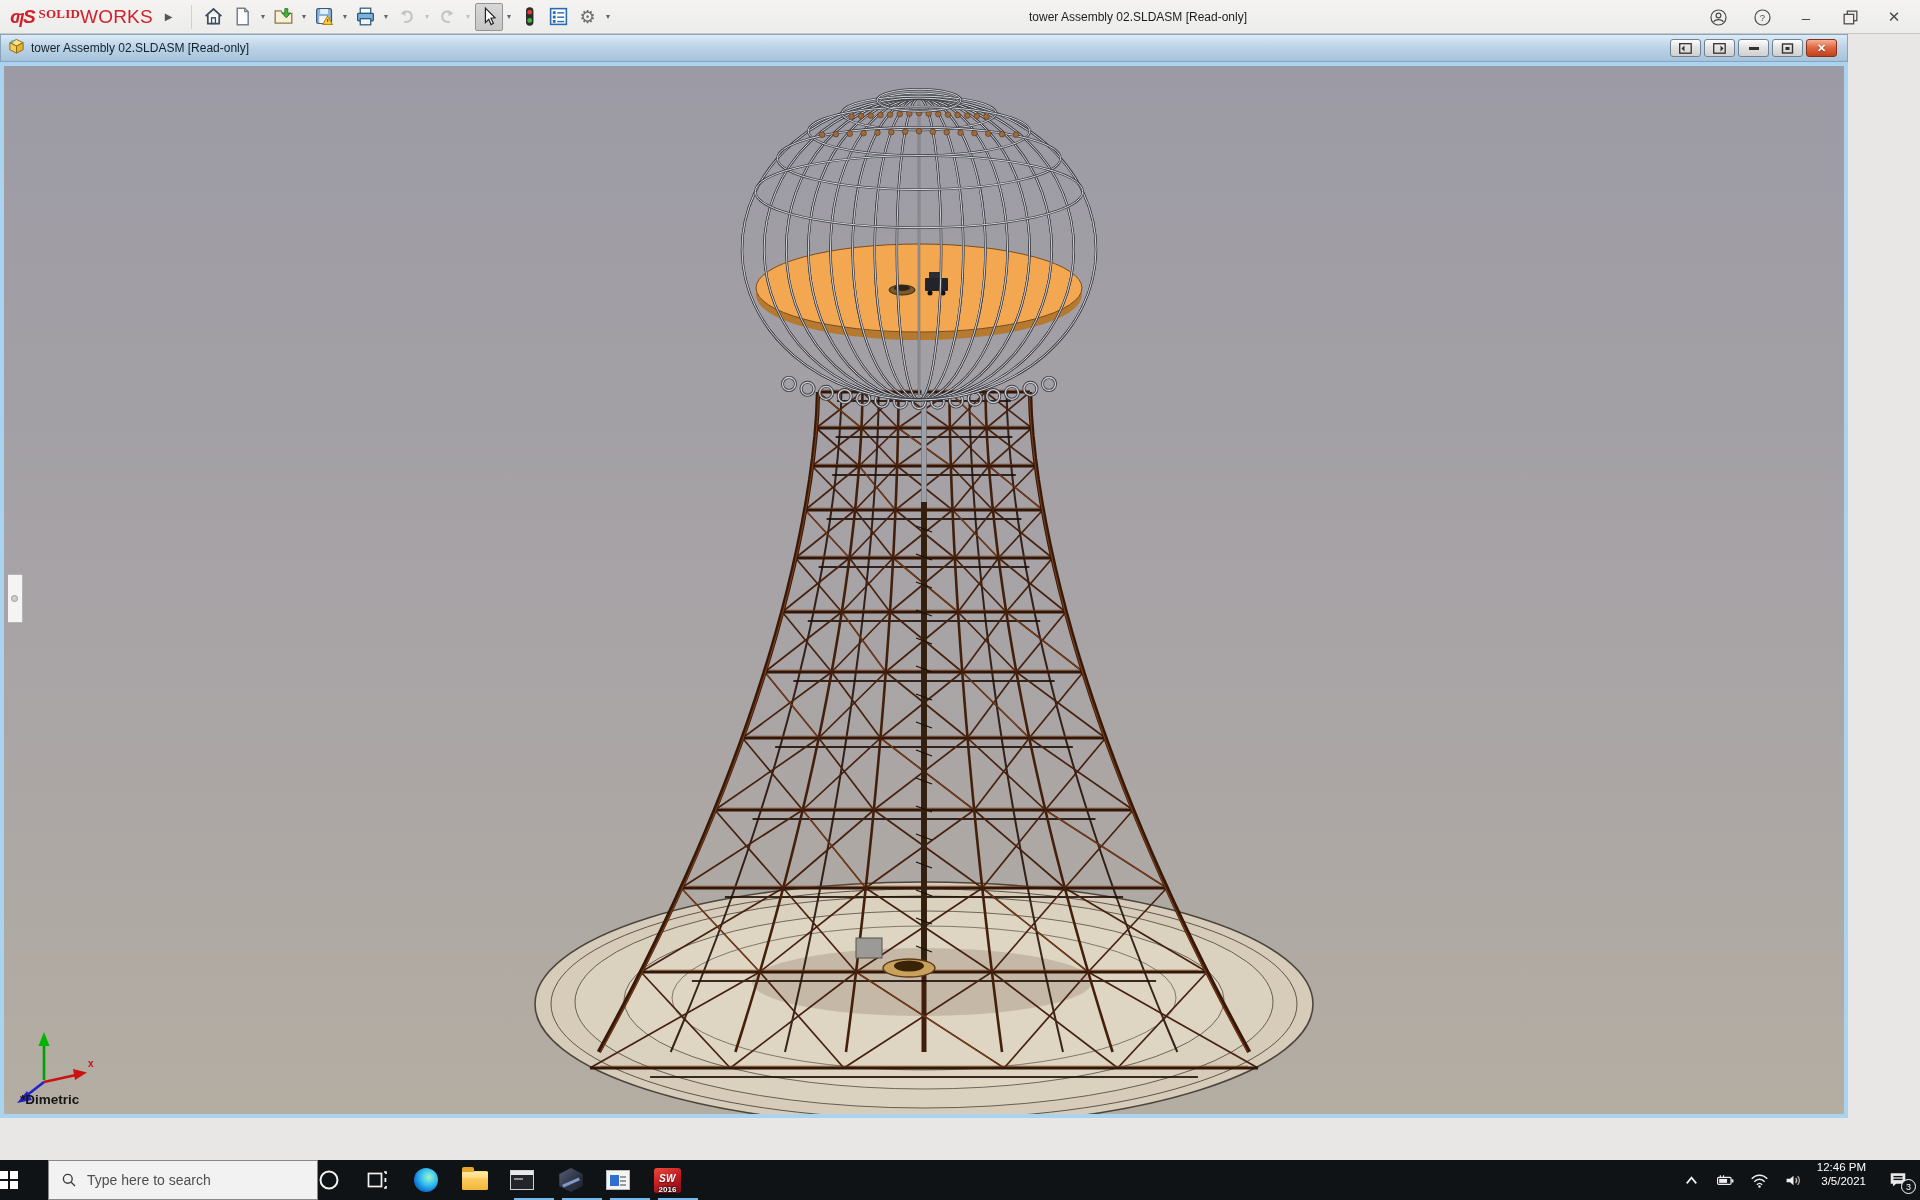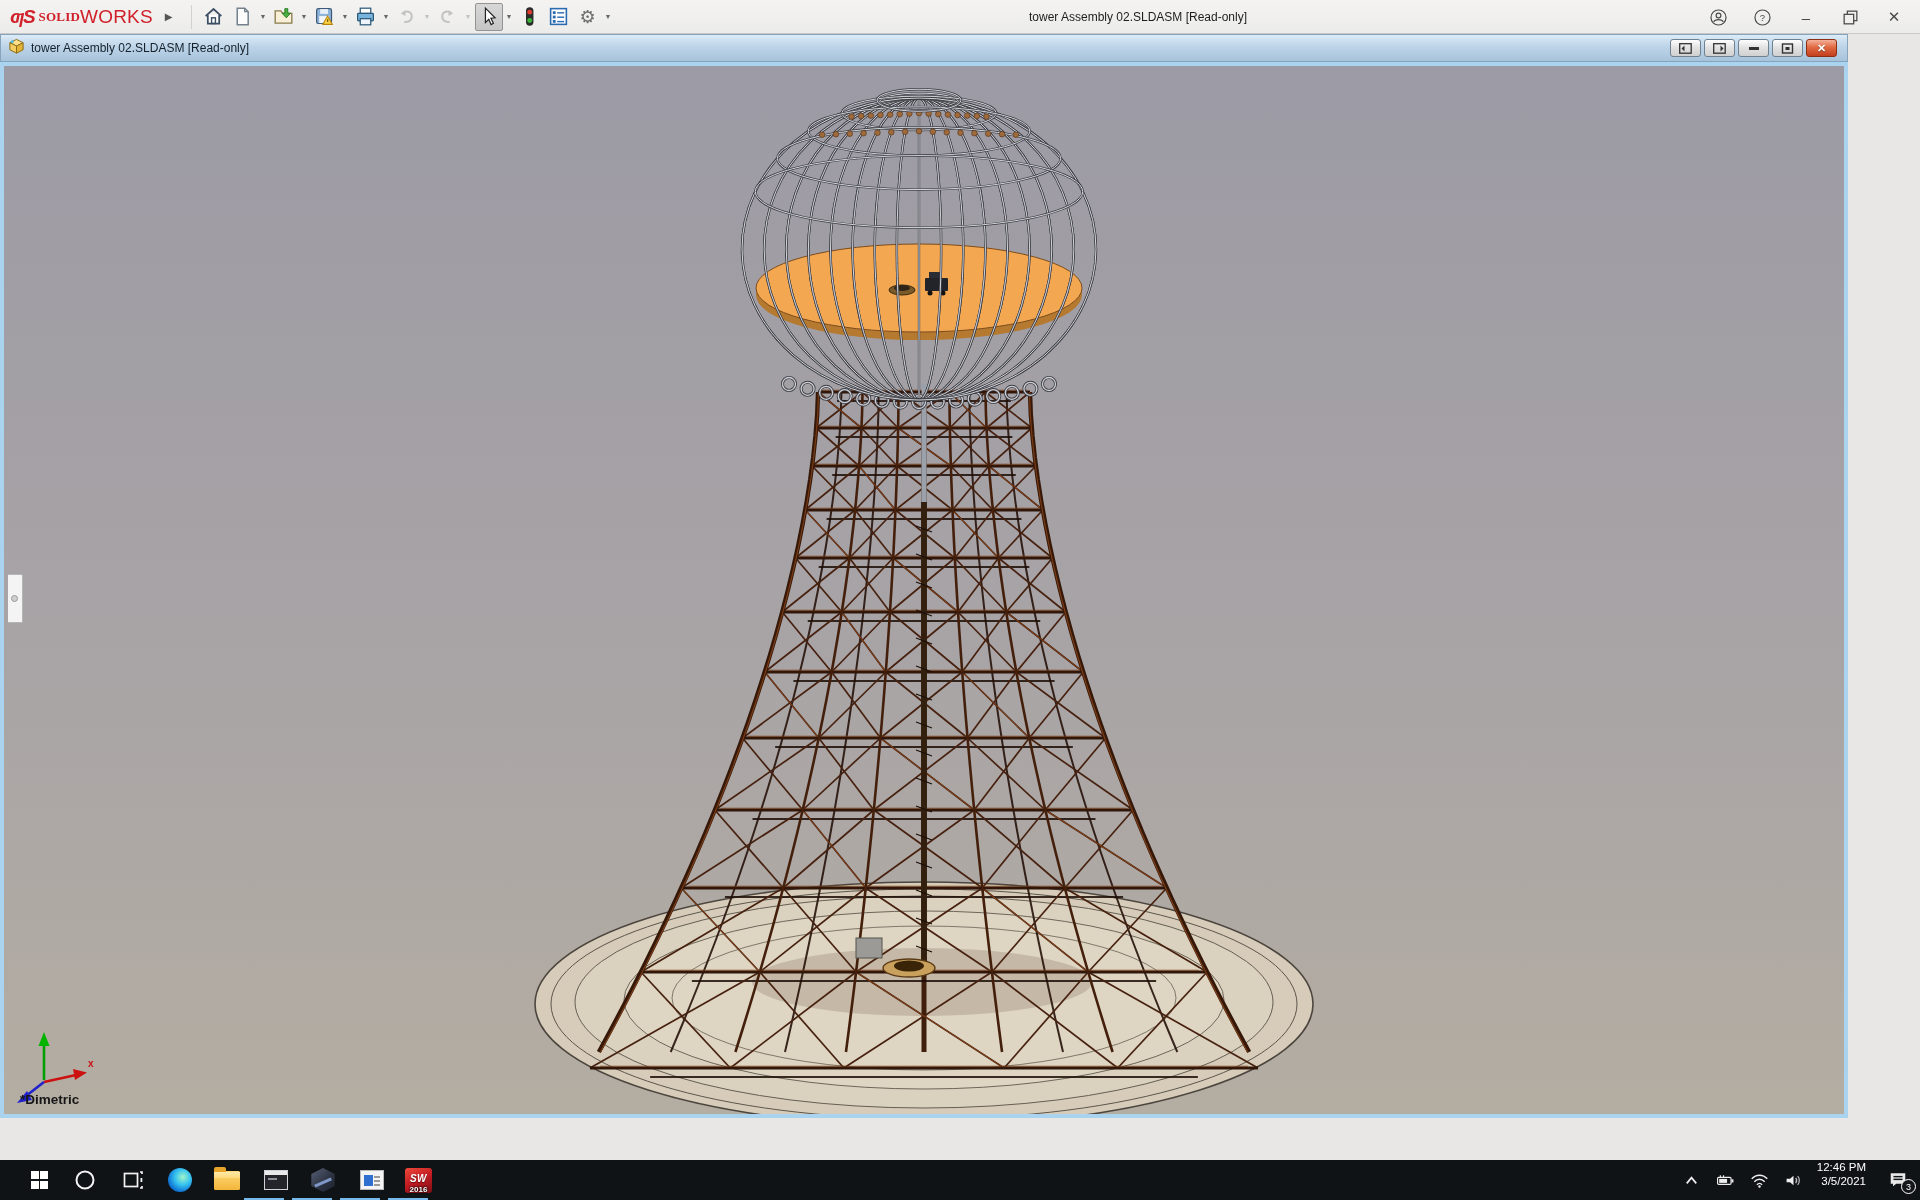--- a/index.html
+++ b/index.html
@@ -3,21 +3,21 @@
 <meta charset="utf-8">
 <style>
   * { margin:0; padding:0; box-sizing:border-box; }
   html,body { width:1920px; height:1200px; overflow:hidden;
     font-family:"Liberation Sans", sans-serif; background:#e8e7e6; }
 
   
   #topbar { position:absolute; left:0; top:0; width:1920px; height:34px;
     background:linear-gradient(#f4f3f2,#ececeb); border-bottom:1px solid #c9c8c7;
     display:flex; align-items:center; }
-  #brand { display:flex; align-items:center; margin-left:10px; }
+  #brand { display:flex; align-items:flex-start; margin-left:10px; }
   #brand .ds { font-weight:bold; font-style:italic; color:#d0202a; font-size:19px; letter-spacing:-1px; }
   #brand .b1 { font-weight:bold; color:#d0202a; font-size:13px; letter-spacing:.2px; margin-left:4px;font-family:Liberation Serif, serif;}
   #brand .b2 { font-weight:400; color:#d0202a; font-size:19px; letter-spacing:.2px; }
   .flyout-arrow { color:#555; font-size:10px; margin:0 10px 0 12px; }
   .tb-sep { width:1px; height:24px; background:#d2d1d0; margin:0 8px; }
   .tools { display:flex; align-items:center; gap:1px; }
   .tool { width:28px; height:28px; display:flex; align-items:center; justify-content:center; border-radius:2px; }
   .tool svg { width:21px; height:21px; }
   .dd { width:11px; height:28px; display:flex; align-items:center; justify-content:center;
         color:#666; font-size:7px; }
@@ -55,21 +55,21 @@
   #axis-x-label { position:absolute; left:88px; top:1058px; font-size:10px; font-weight:bold; color:#cc1111; }
 
   #fm-tab { position:absolute; left:8px; top:574px; width:15px; height:49px; background:#f4f4f4;
     border:1px solid #b5b5b5; border-left:none; border-radius:0 2px 2px 0; }
   #fm-tab i { position:absolute; left:3px; top:20px; width:7px; height:7px; border-radius:50%;
     background:#cfcfcf; border:1px solid #9a9a9a; }
 
   
   #taskbar { position:absolute; left:0; top:1160px; width:1920px; height:40px; background:#101316;
     display:flex; align-items:stretch; }
-  .tb-btn { width:48px; display:flex; align-items:center; justify-content:flex-end; position:relative; }
+  .tb-btn { width:48px; display:flex; align-items:center; justify-content:flex-start; position:relative; }
   #start-logo { display:grid; grid-template-columns:8px 8px; grid-template-rows:8px 8px; gap:1.5px; }
   #start-logo i { background:#fff; }
   #search-box { width:270px; height:40px; background:#f2f2f2; border:1px solid #888;
     display:flex; align-items:center; }
   #search-box svg { width:16px; height:16px; margin:0 10px 0 12px; }
   #search-input { border:none; outline:none; background:transparent; font-size:14px; color:#444;
     width:220px; font-family:"Liberation Sans",sans-serif; }
   #search-input::placeholder { color:#4f4f4f; opacity:1; }
   .runline { position:absolute; bottom:0; left:4px; width:40px; height:2.5px; background:#76b9ed; }
   .edge-ball { width:24px; height:24px; border-radius:50%;
@@ -615,20 +615,27 @@
 
 <div id="taskbar">
   <div class="tb-btn">
     <span id="start-logo">
         <i></i>
         <i></i>
         <i></i>
         <i></i>
       </span>
   </div>
+  <div id="search-box">
+    <svg viewBox="0 0 20 20">
+        <circle cx="8.5" cy="8.5" r="5.5" fill="none" stroke="#3c3c3c" stroke-width="1.7"></circle>
+        <line x1="12.8" y1="12.8" x2="17.5" y2="17.5" stroke="#3c3c3c" stroke-width="1.7"></line>
+      </svg>
+    <input id="search-input" readonly="" placeholder="Type here to search" style="">
+  </div>
   <div class="tb-btn">
     <svg width="22" height="22" viewBox="0 0 22 22">
         <circle cx="11" cy="11" r="8.5" fill="none" stroke="#f2f2f2" stroke-width="2"></circle>
       </svg>
   </div>
   <div class="tb-btn">
     <svg width="22" height="22" viewBox="0 0 22 22">
         <rect x="2.5" y="4.5" width="13" height="13" fill="none" stroke="#f2f2f2" stroke-width="1.7"></rect>
         <path d="M18 3 h2 v2 M20 9 h0 M18 19 h2 v-2" fill="none" stroke="#f2f2f2" stroke-width="1.7"></path>
         <rect x="18.5" y="9" width="1.8" height="4" fill="#f2f2f2"></rect>

